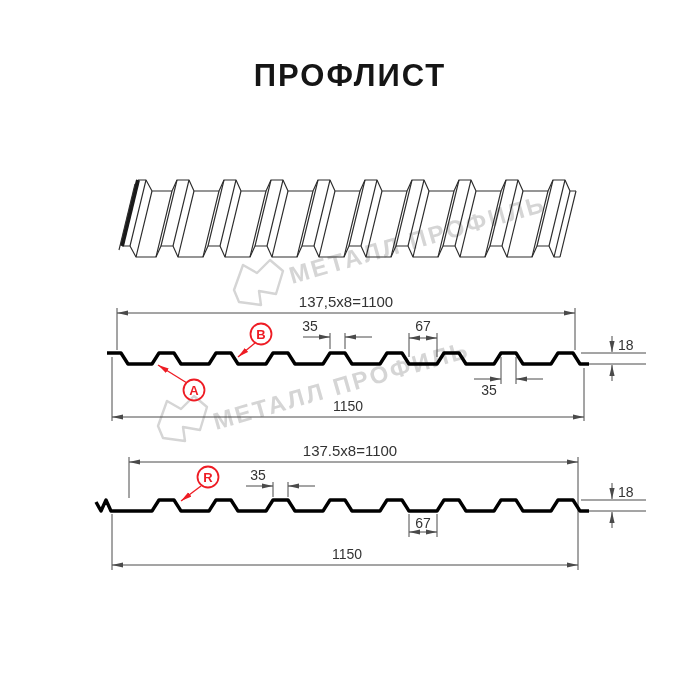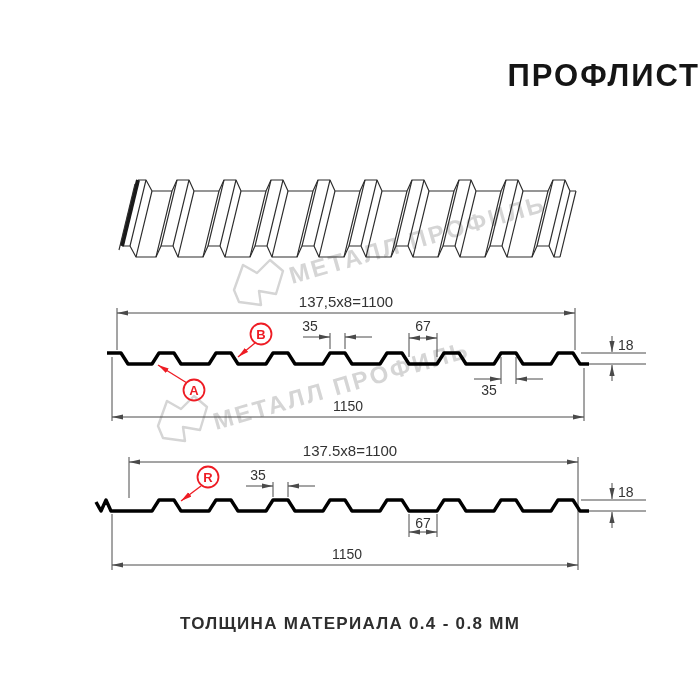--- a/index.html
+++ b/index.html
@@ -1,18 +1,18 @@
 <!DOCTYPE html>
 <html><head>
 <meta charset="utf-8">
 <style>
   html,body{margin:0;padding:0;background:#fff;}
   .page{position:relative;width:700px;height:700px;background:#ffffff;overflow:hidden;
         font-family:"Liberation Sans",sans-serif;}
-  .title{position:absolute;top:58px;left:0;width:700px;text-align:right;
+  .title{position:absolute;top:58px;left:0;width:700px;text-align:center;
          font-size:31px;font-weight:bold;letter-spacing:2px;color:#151515;}
   .subtitle{position:absolute;top:99px;left:0;width:700px;text-align:center;
          font-size:17px;font-weight:600;letter-spacing:1.5px;color:#2b2b2b;}
   .caption{position:absolute;top:614px;left:0;width:700px;text-align:center;
          font-size:17px;font-weight:bold;letter-spacing:1.3px;color:#2e2e2e;}
   svg{position:absolute;top:0;left:0;}
   .dimtxt{font-size:14px;fill:#333;}
   .dimtxt-big{font-size:15px;fill:#333;}
   .redlbl{font-size:13px;font-weight:bold;fill:#ee1c24;}
   .wmtext{font-size:24px;font-weight:bold;letter-spacing:2.5px;fill:#d5d5d5;}
@@ -132,14 +132,13 @@
       <text class="dimtxt" x="347" y="559" text-anchor="middle">1150</text>
 
       <g>
         <line x1="201" y1="486" x2="181" y2="501" stroke="#ee1c24" stroke-width="1.3" marker-end="url(#ar)"></line>
         <circle cx="208" cy="477" r="10.5" fill="none" stroke="#ee1c24" stroke-width="1.8"></circle>
         <text class="redlbl" x="208" y="482" text-anchor="middle">R</text>
       </g>
     </g>
   </svg>
 
-  <div class="caption">ТОЛЩИНА МАТЕРИАЛА 0.4 - 0.8 ММ</div>
 </div>
 
 </body></html>

